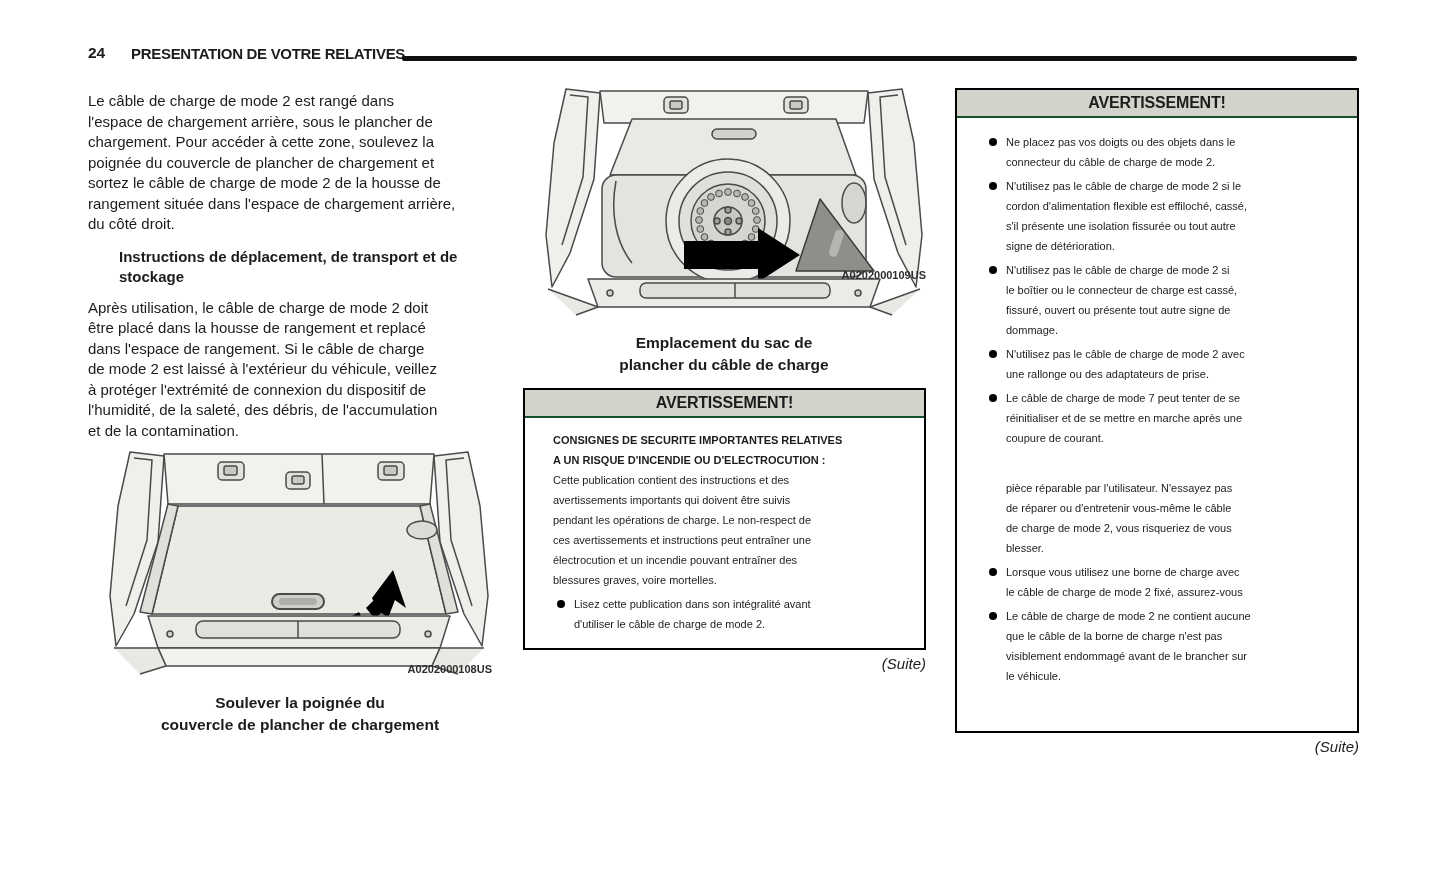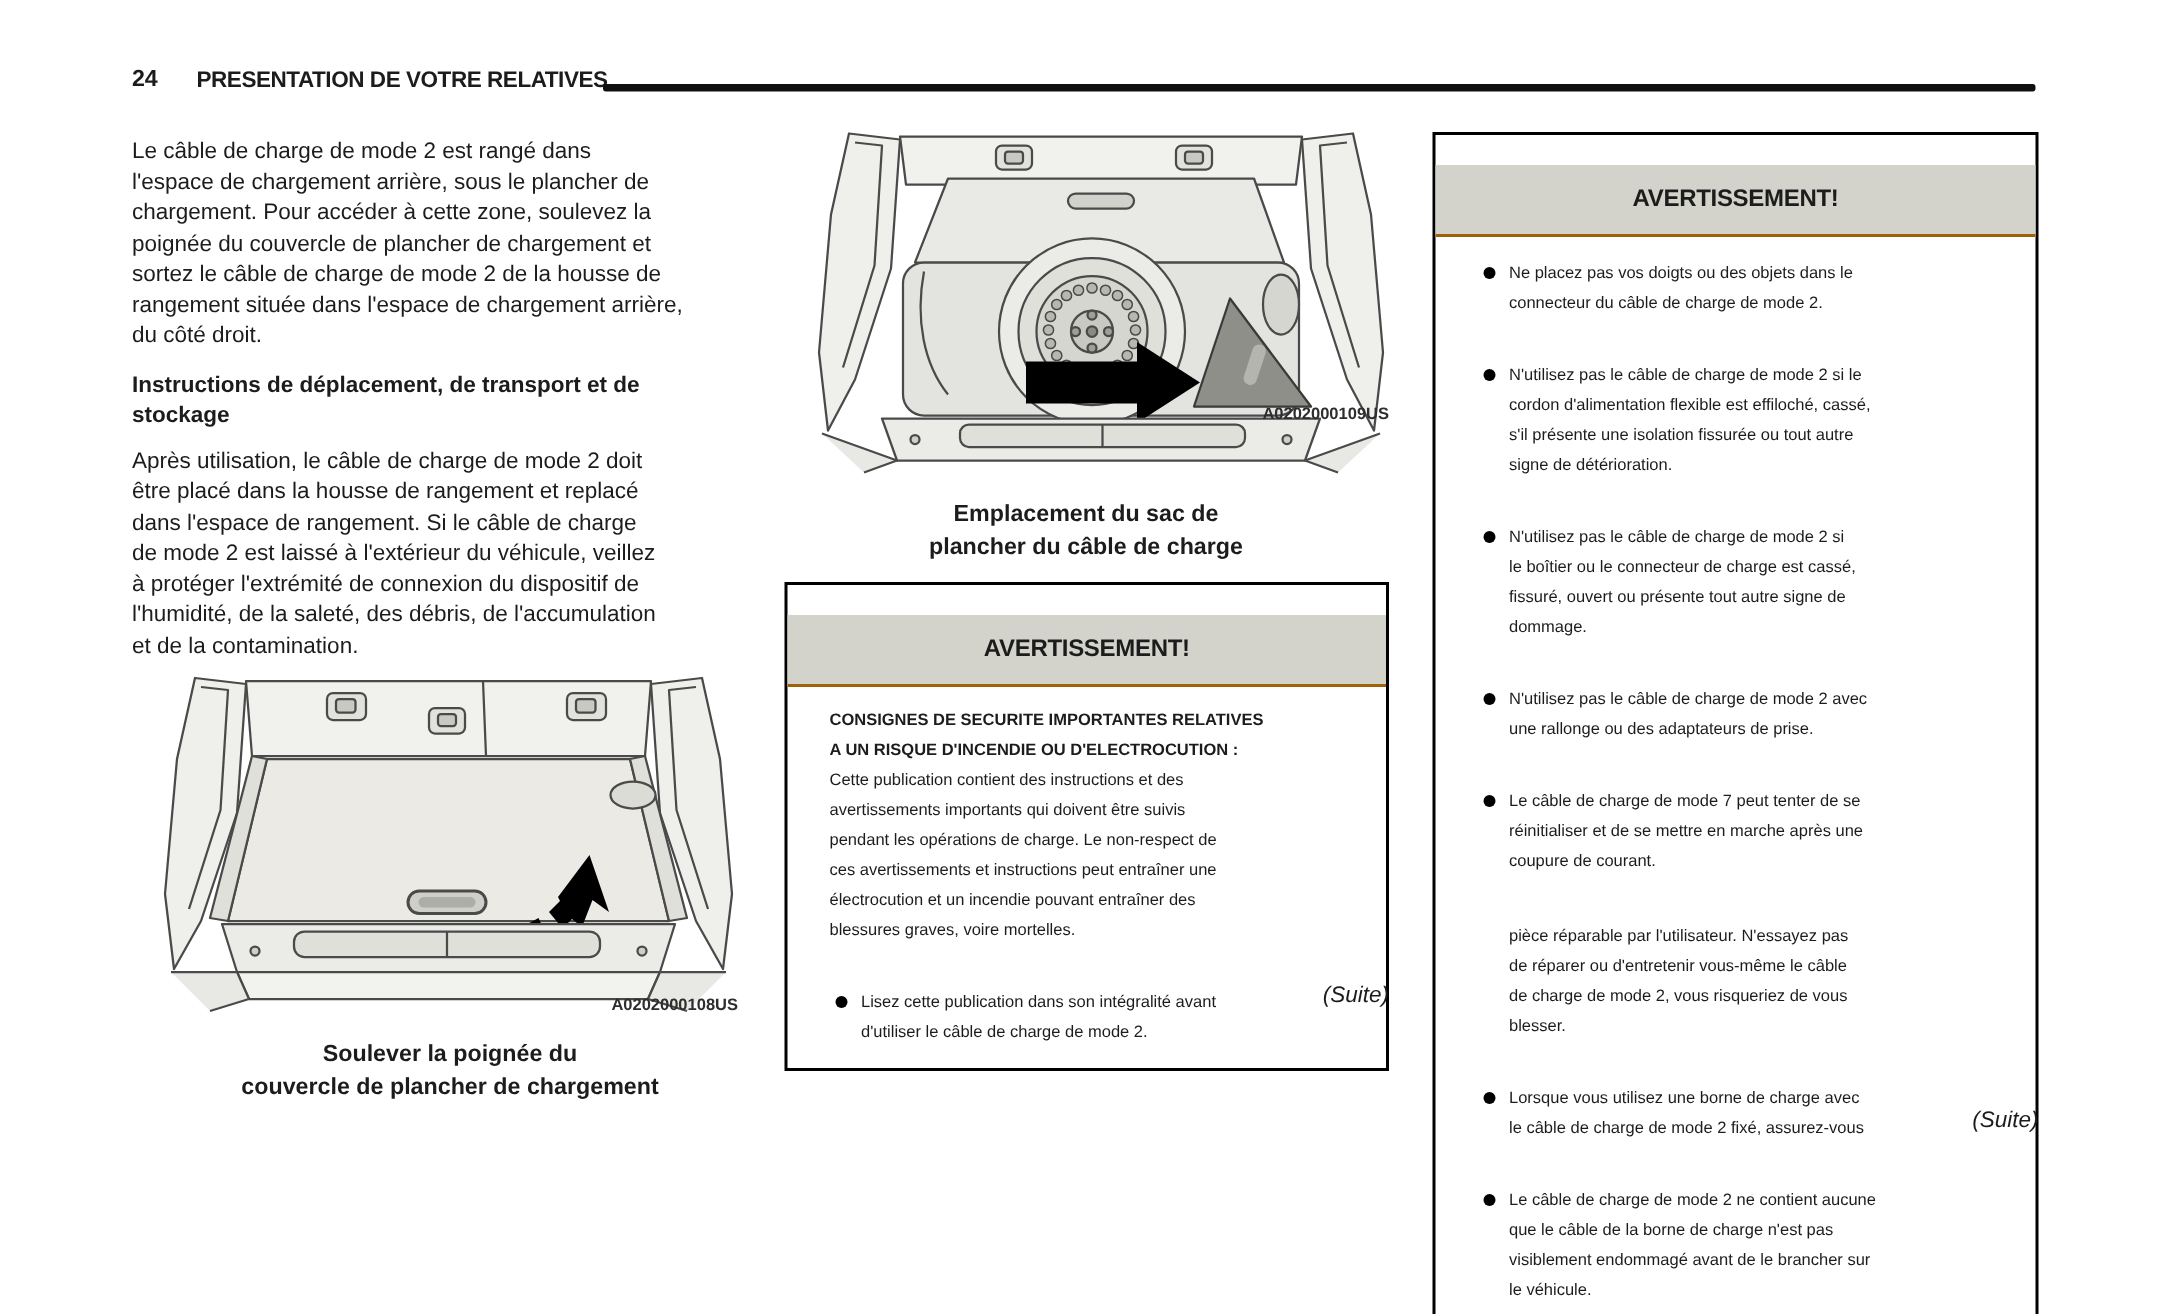--- a/index.html
+++ b/index.html
@@ -8,36 +8,36 @@
   .abs { position:absolute; }
 
   
   .pgnum { left:88px; top:44px; font-size:15.5px; font-weight:bold; letter-spacing:-0.2px; }
   .pgtitle { left:131px; top:45px; font-size:15px; font-weight:bold; letter-spacing:-0.3px; }
   .hrule { left:402px; top:56px; width:955px; height:5px; background:#101010; border-radius:2px; }
 
   
   .leftcol { left:88px; top:91px; width:430px; font-size:15px; line-height:20.5px; }
   .pre { white-space:pre-line; }
-  .leftcol h3 { font-size:15px; line-height:20.5px; font-weight:bold; margin-top:12px; }
+  .leftcol h3 { font-size:15px; line-height:20.5px; font-weight:bold; margin-top:12px;margin-left:31px; }
   .leftcol .p2 { margin-top:10px; }
 
   
   .fig { background:#ffffff; }
   .fig svg { display:block; }
   .caption { font-size:15.5px; font-weight:bold; text-align:center; line-height:21.5px; }
 
   
   .warnbox { border:2px solid #000; background:#fff; }
-  .warnhead { background:var(--warning_header_bg, #d3d3cb); border-bottom:2px solid #a16207;
-    height:48px; display:flex; align-items:center; justify-content:center;
-    font-size:16px; font-weight:bold; letter-spacing:-0.2px;margin-top:20px; }
+  .warnhead { background:var(--warning_header_bg, #d3d3cb); border-bottom:2px solid #14532d;
+    height:28px; display:flex; align-items:center; justify-content:center;
+    font-size:16px; font-weight:bold; letter-spacing:-0.2px; }
   .warnbody { padding:12px 12px 14px 28px; font-size:11px; line-height:20px;border-radius:27px; }
   .wlead .bold { font-weight:bold; }
-  .witem { display:flex; margin-top:28px; }
+  .witem { display:flex; margin-top:4px; }
   .witem:first-child { margin-top:2px; }
   .witem .dot { width:8px; height:8px; background:#000; border-radius:50%;
     flex:0 0 8px; margin:6px 9px 0 4px; }
   .witem .wtext { flex:1; }
   .witem.cont { margin-top:30px; }
   .witem.cont .dot { visibility:hidden; }
   .suite { font-size:15px; font-style:italic; text-align:right;padding-left:40px; }
 </style>
 </head>
 <body>

